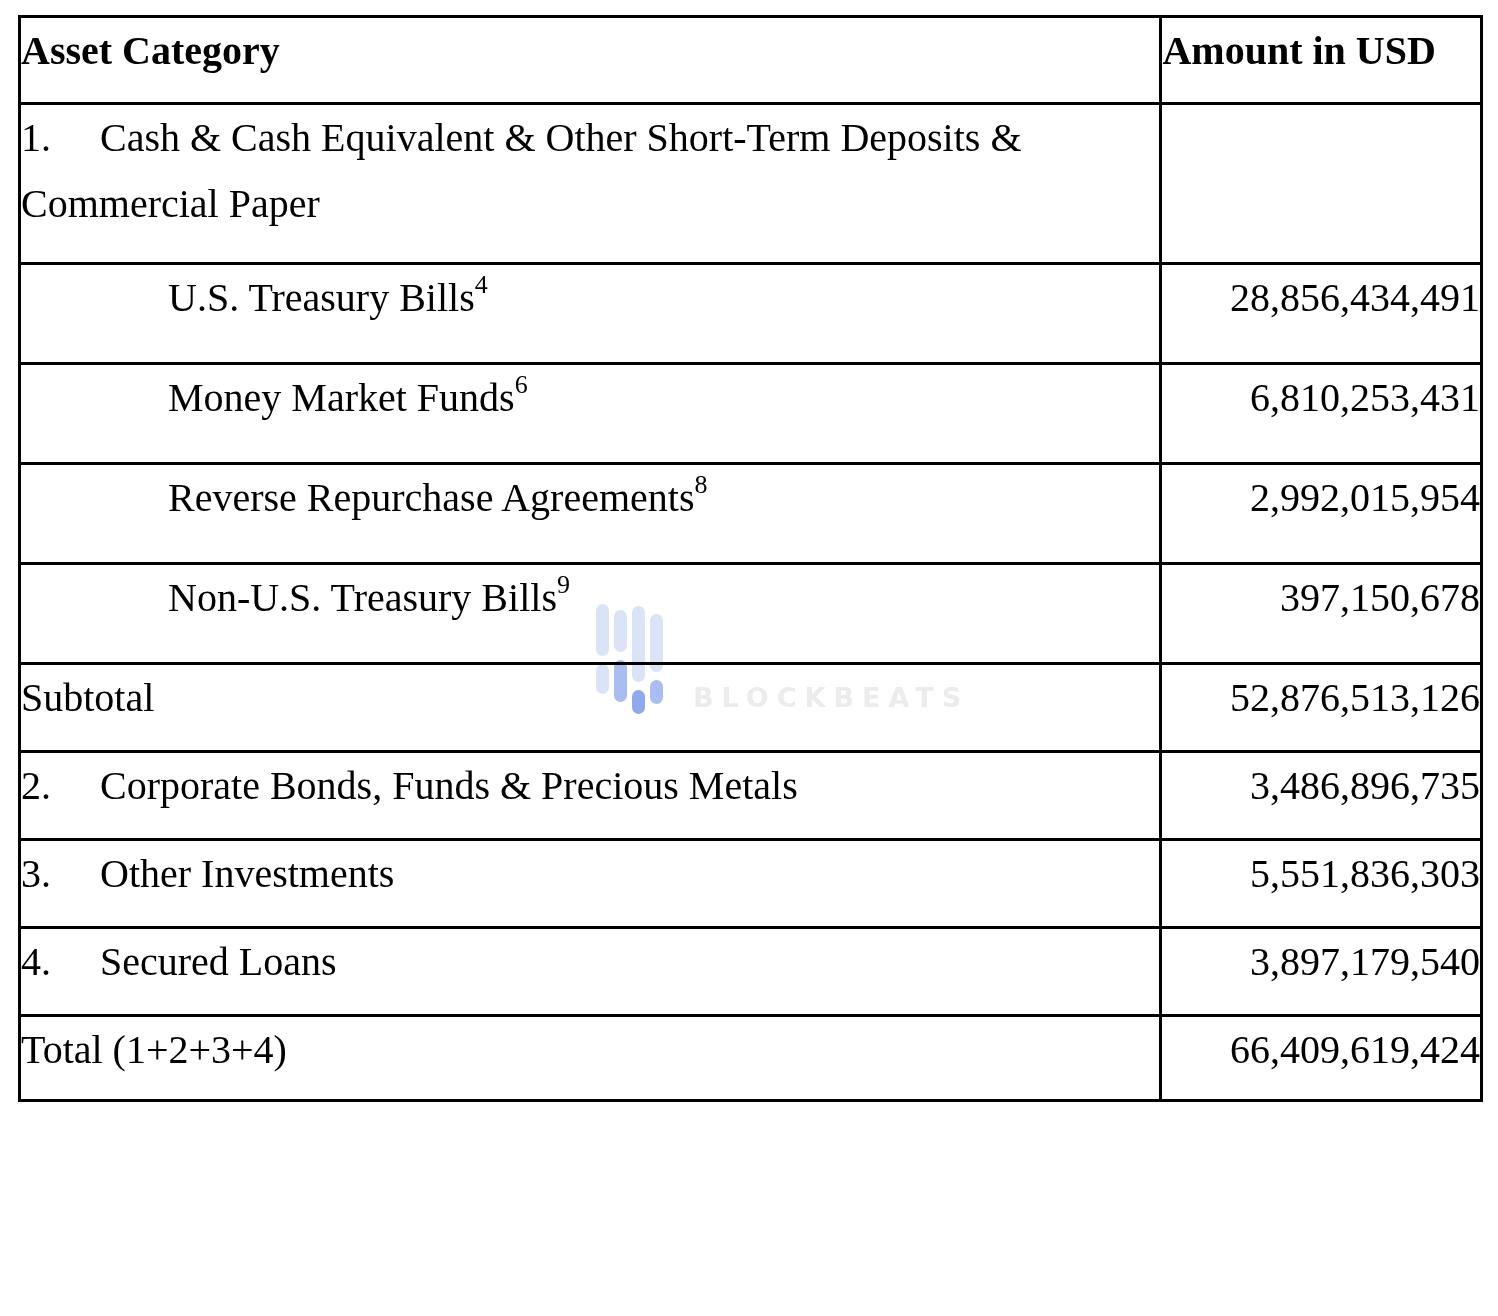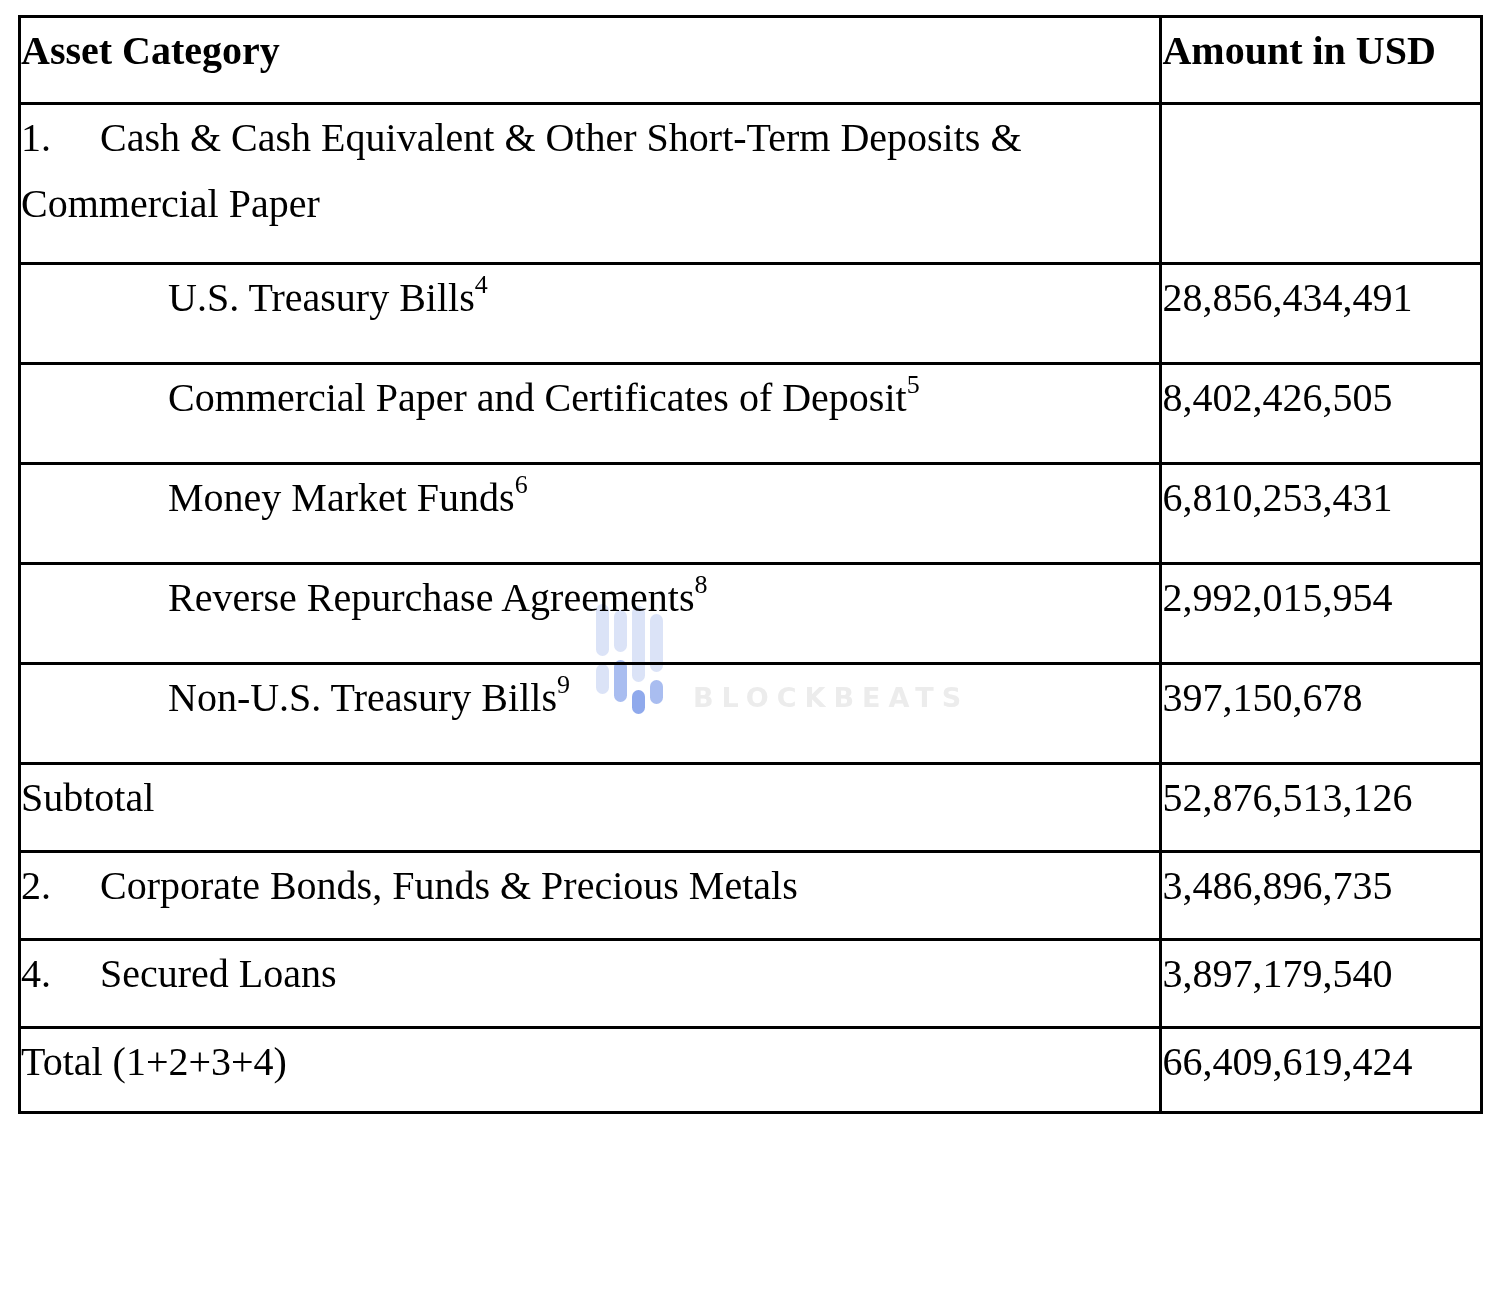--- a/index.html
+++ b/index.html
@@ -50,21 +50,21 @@
     border:3px solid #000;
     vertical-align:top;
     padding:0;
     background:transparent;
   }
   th.cat-h{width:1144px;text-align:left;padding-left:11px;font-weight:700;height:84px;}
   th.amt-h{width:318px;text-align:left;padding-left:14px;font-weight:700;}
   td.cat{text-align:left;padding-left:11px;}
   td.cat .num{display:inline-block;width:79px;}
   td.cat.sub{padding-left:147px;margin-top:40px;}
-  td.amt{text-align:left;padding-right:14px;white-space:nowrap;}
+  td.amt{text-align:right;padding-right:14px;white-space:nowrap;}
   tr.row-first td{height:157px;}
   tr.row-sub td{height:97px;}
   tr.row-std td{height:85px;}
   tr.row-total td{height:82px;}
   tr.bold td{font-weight:400;}
   sup.fn{
     font-size:26px;
     line-height:0;
     vertical-align:18px;
   }
@@ -96,24 +96,20 @@
     <tr class="row-first">
       <td class="cat"><span class="num">1.</span><span>Cash &amp; Cash Equivalent &amp; Other Short-Term Deposits &amp; Commercial Paper</span></td>
       <td class="amt"></td>
     </tr>
 
     <tr class="row-sub">
       <td class="cat sub"><span>U.S. Treasury Bills</span><sup class="fn">4</sup></td>
       <td class="amt">28,856,434,491</td>
     </tr>
 
-    <tr class="row-sub">
-      <td class="cat sub"><span>Commercial Paper and Certificates of Deposit</span><sup class="fn">5</sup></td>
-      <td class="amt">8,402,426,505</td>
-    </tr>
 
     <tr class="row-sub">
       <td class="cat sub"><span>Money Market Funds</span><sup class="fn">6</sup></td>
       <td class="amt">6,810,253,431</td>
     </tr>
 
 
     <tr class="row-sub">
       <td class="cat sub"><span>Reverse Repurchase Agreements</span><sup class="fn">8</sup></td>
       <td class="amt">2,992,015,954</td>
@@ -127,20 +123,24 @@
     <tr class="row-std bold">
       <td class="cat">Subtotal</td>
       <td class="amt">52,876,513,126</td>
     </tr>
 
     <tr class="row-std">
       <td class="cat"><span class="num">2.</span><span>Corporate Bonds, Funds &amp; Precious Metals</span></td>
       <td class="amt">3,486,896,735</td>
     </tr>
 
+    <tr class="row-std">
+      <td class="cat"><span class="num">3.</span><span>Other Investments</span></td>
+      <td class="amt">5,551,836,303</td>
+    </tr>
 
     <tr class="row-std">
       <td class="cat"><span class="num">4.</span><span>Secured Loans</span></td>
       <td class="amt">3,897,179,540</td>
     </tr>
 
     <tr class="row-total bold">
       <td class="cat">Total (1+2+3+4)</td>
       <td class="amt">66,409,619,424</td>
     </tr>

